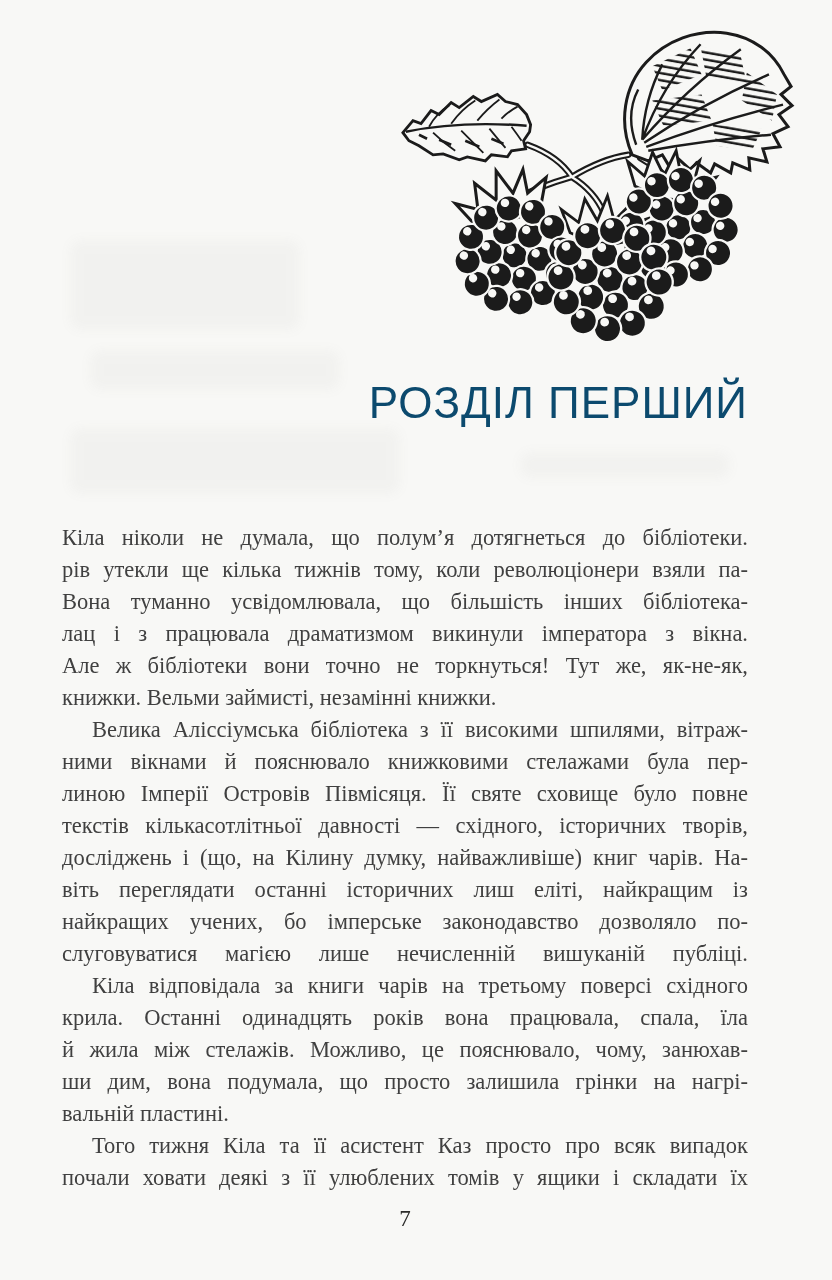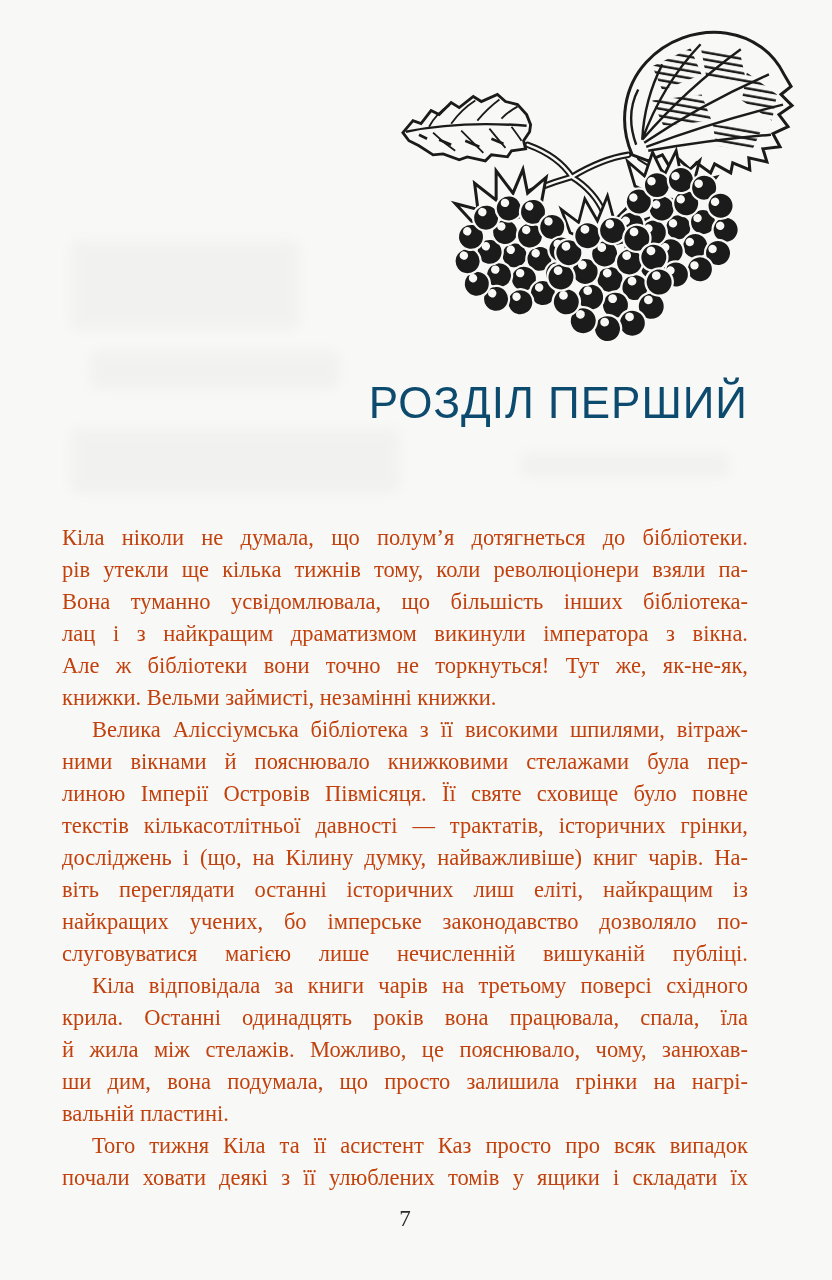--- a/index.html
+++ b/index.html
@@ -21,21 +21,21 @@
     font-weight:400;
     font-size:44px;line-height:48px;
     letter-spacing:1px;
     color:#0c4a6e;
     text-align:right;
     white-space:nowrap;
   }
   .body-text{
     position:absolute;left:62px;top:522px;width:686px;
     font-size:22.5px;line-height:32px;
-    color:#c2410c;
+    color:#404040;
   }
   .line{
     height:32px;
     text-align:justify;
     text-align-last:justify;
     text-justify:inter-word;
     white-space:normal;
     overflow:visible;
   }
   .line.end{text-align-last:left;}
@@ -132,27 +132,27 @@
     <use href="#berry" transform="translate(278,222) rotate(-12)"></use>
     <use href="#berry" transform="translate(210,274) rotate(18) scale(1.04)"></use>
   </svg>
 
   <div class="chapter-title">РОЗДІЛ ПЕРШИЙ</div>
 
   <div class="body-text">
       <div class="line"><span>Кіла ніколи не думала, що полум’я дотягнеться до бібліотеки.</span></div>
       <div class="line"><span>рів утекли ще кілька тижнів тому, коли революціонери взяли па-</span></div>
       <div class="line"><span>Вона туманно усвідомлювала, що більшість інших бібліотека-</span></div>
-      <div class="line"><span>лац і з найкращим драматизмом викинули імператора з вікна.</span></div>
+      <div class="line"><span>лац і з працювала драматизмом викинули імператора з вікна.</span></div>
       <div class="line"><span>Але ж бібліотеки вони точно не торкнуться! Тут же, як-не-як,</span></div>
       <div class="line end"><span class="italic">книжки</span><span>. Вельми займисті, незамінні книжки.</span></div>
       <div class="line indent"><span>Велика Аліссіумська бібліотека з її високими шпилями, вітраж-</span></div>
       <div class="line"><span>ними вікнами й пояснювало книжковими стелажами була пер-</span></div>
       <div class="line"><span>линою Імперії Островів Півмісяця. Її святе сховище було повне</span></div>
-      <div class="line"><span>текстів кількасотлітньої давності — трактатів, історичних грінки,</span></div>
+      <div class="line"><span>текстів кількасотлітньої давності — східного, історичних творів,</span></div>
       <div class="line"><span>досліджень і (що, на Кілину думку, найважливіше) книг чарів. На-</span></div>
       <div class="line"><span>віть переглядати останні історичних лиш еліті, найкращим із</span></div>
       <div class="line"><span>найкращих учених, бо імперське законодавство дозволяло по-</span></div>
       <div class="line"><span>слуговуватися магією лише нечисленній вишуканій публіці.</span></div>
       <div class="line indent"><span>Кіла відповідала за книги чарів на третьому поверсі східного</span></div>
       <div class="line"><span>крила. Останні одинадцять років вона працювала, спала, їла</span></div>
       <div class="line"><span>й жила між стелажів. Можливо, це пояснювало, чому, занюхав-</span></div>
       <div class="line"><span>ши дим, вона подумала, що просто залишила грінки на нагрі-</span></div>
       <div class="line end"><span>вальній пластині.</span></div>
       <div class="line indent"><span>Того тижня Кіла та її асистент Каз просто про всяк випадок</span></div>

